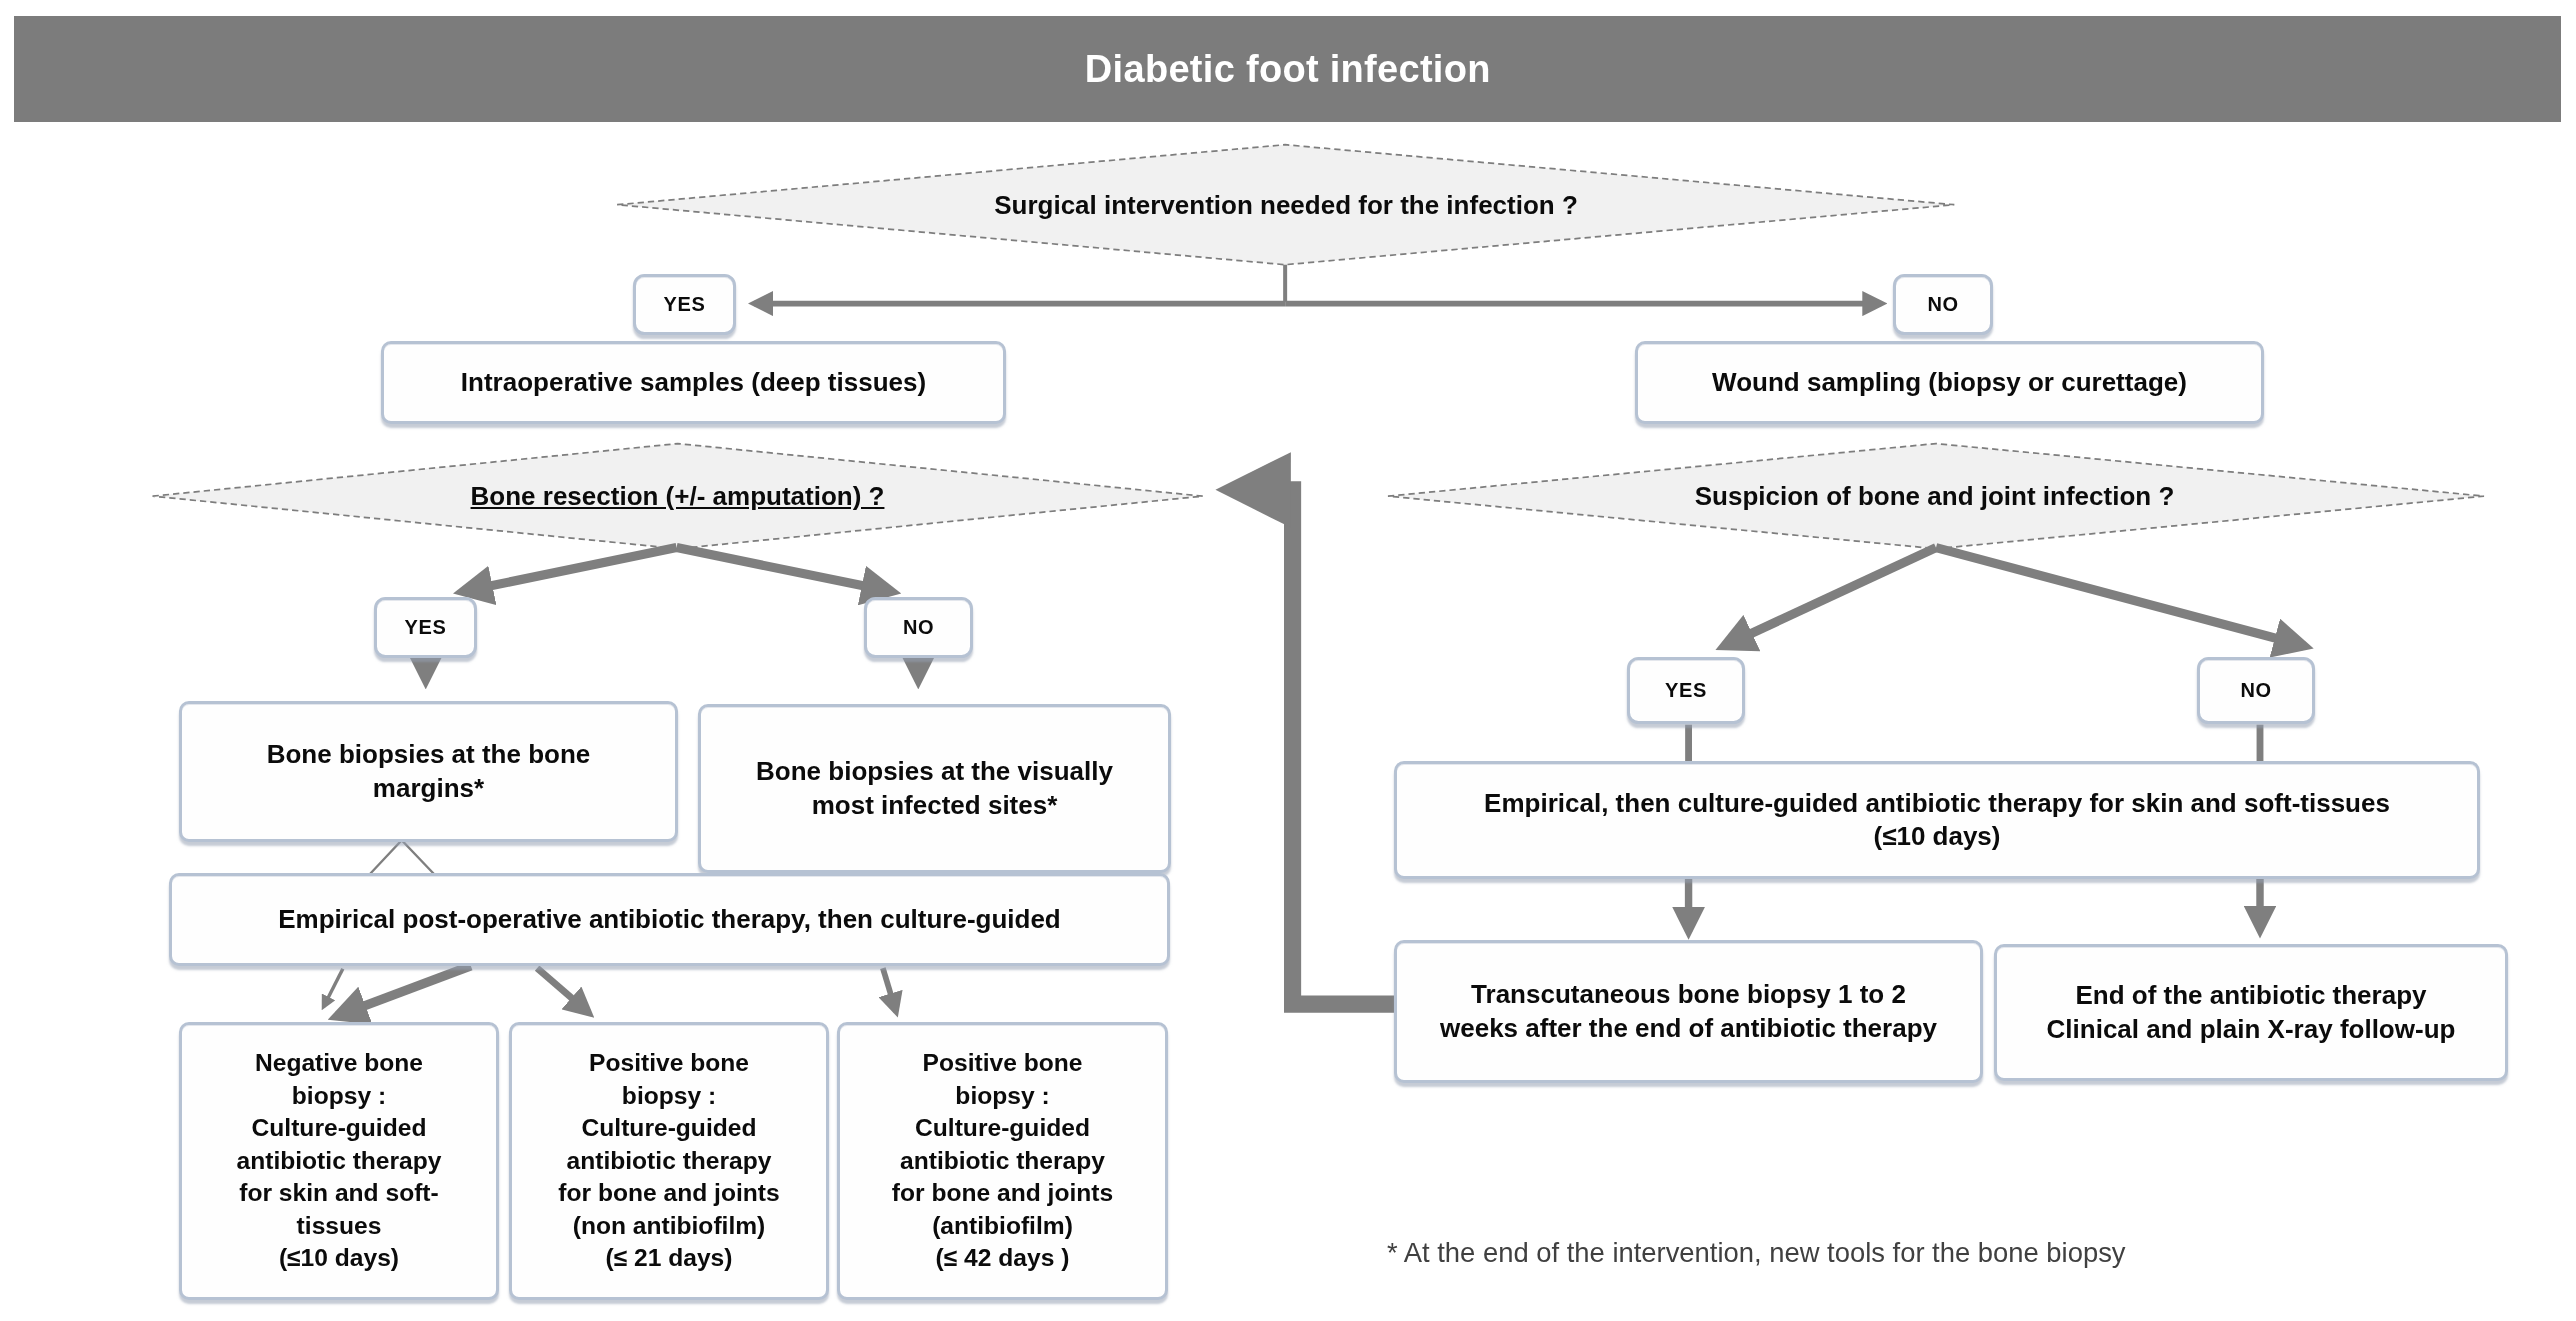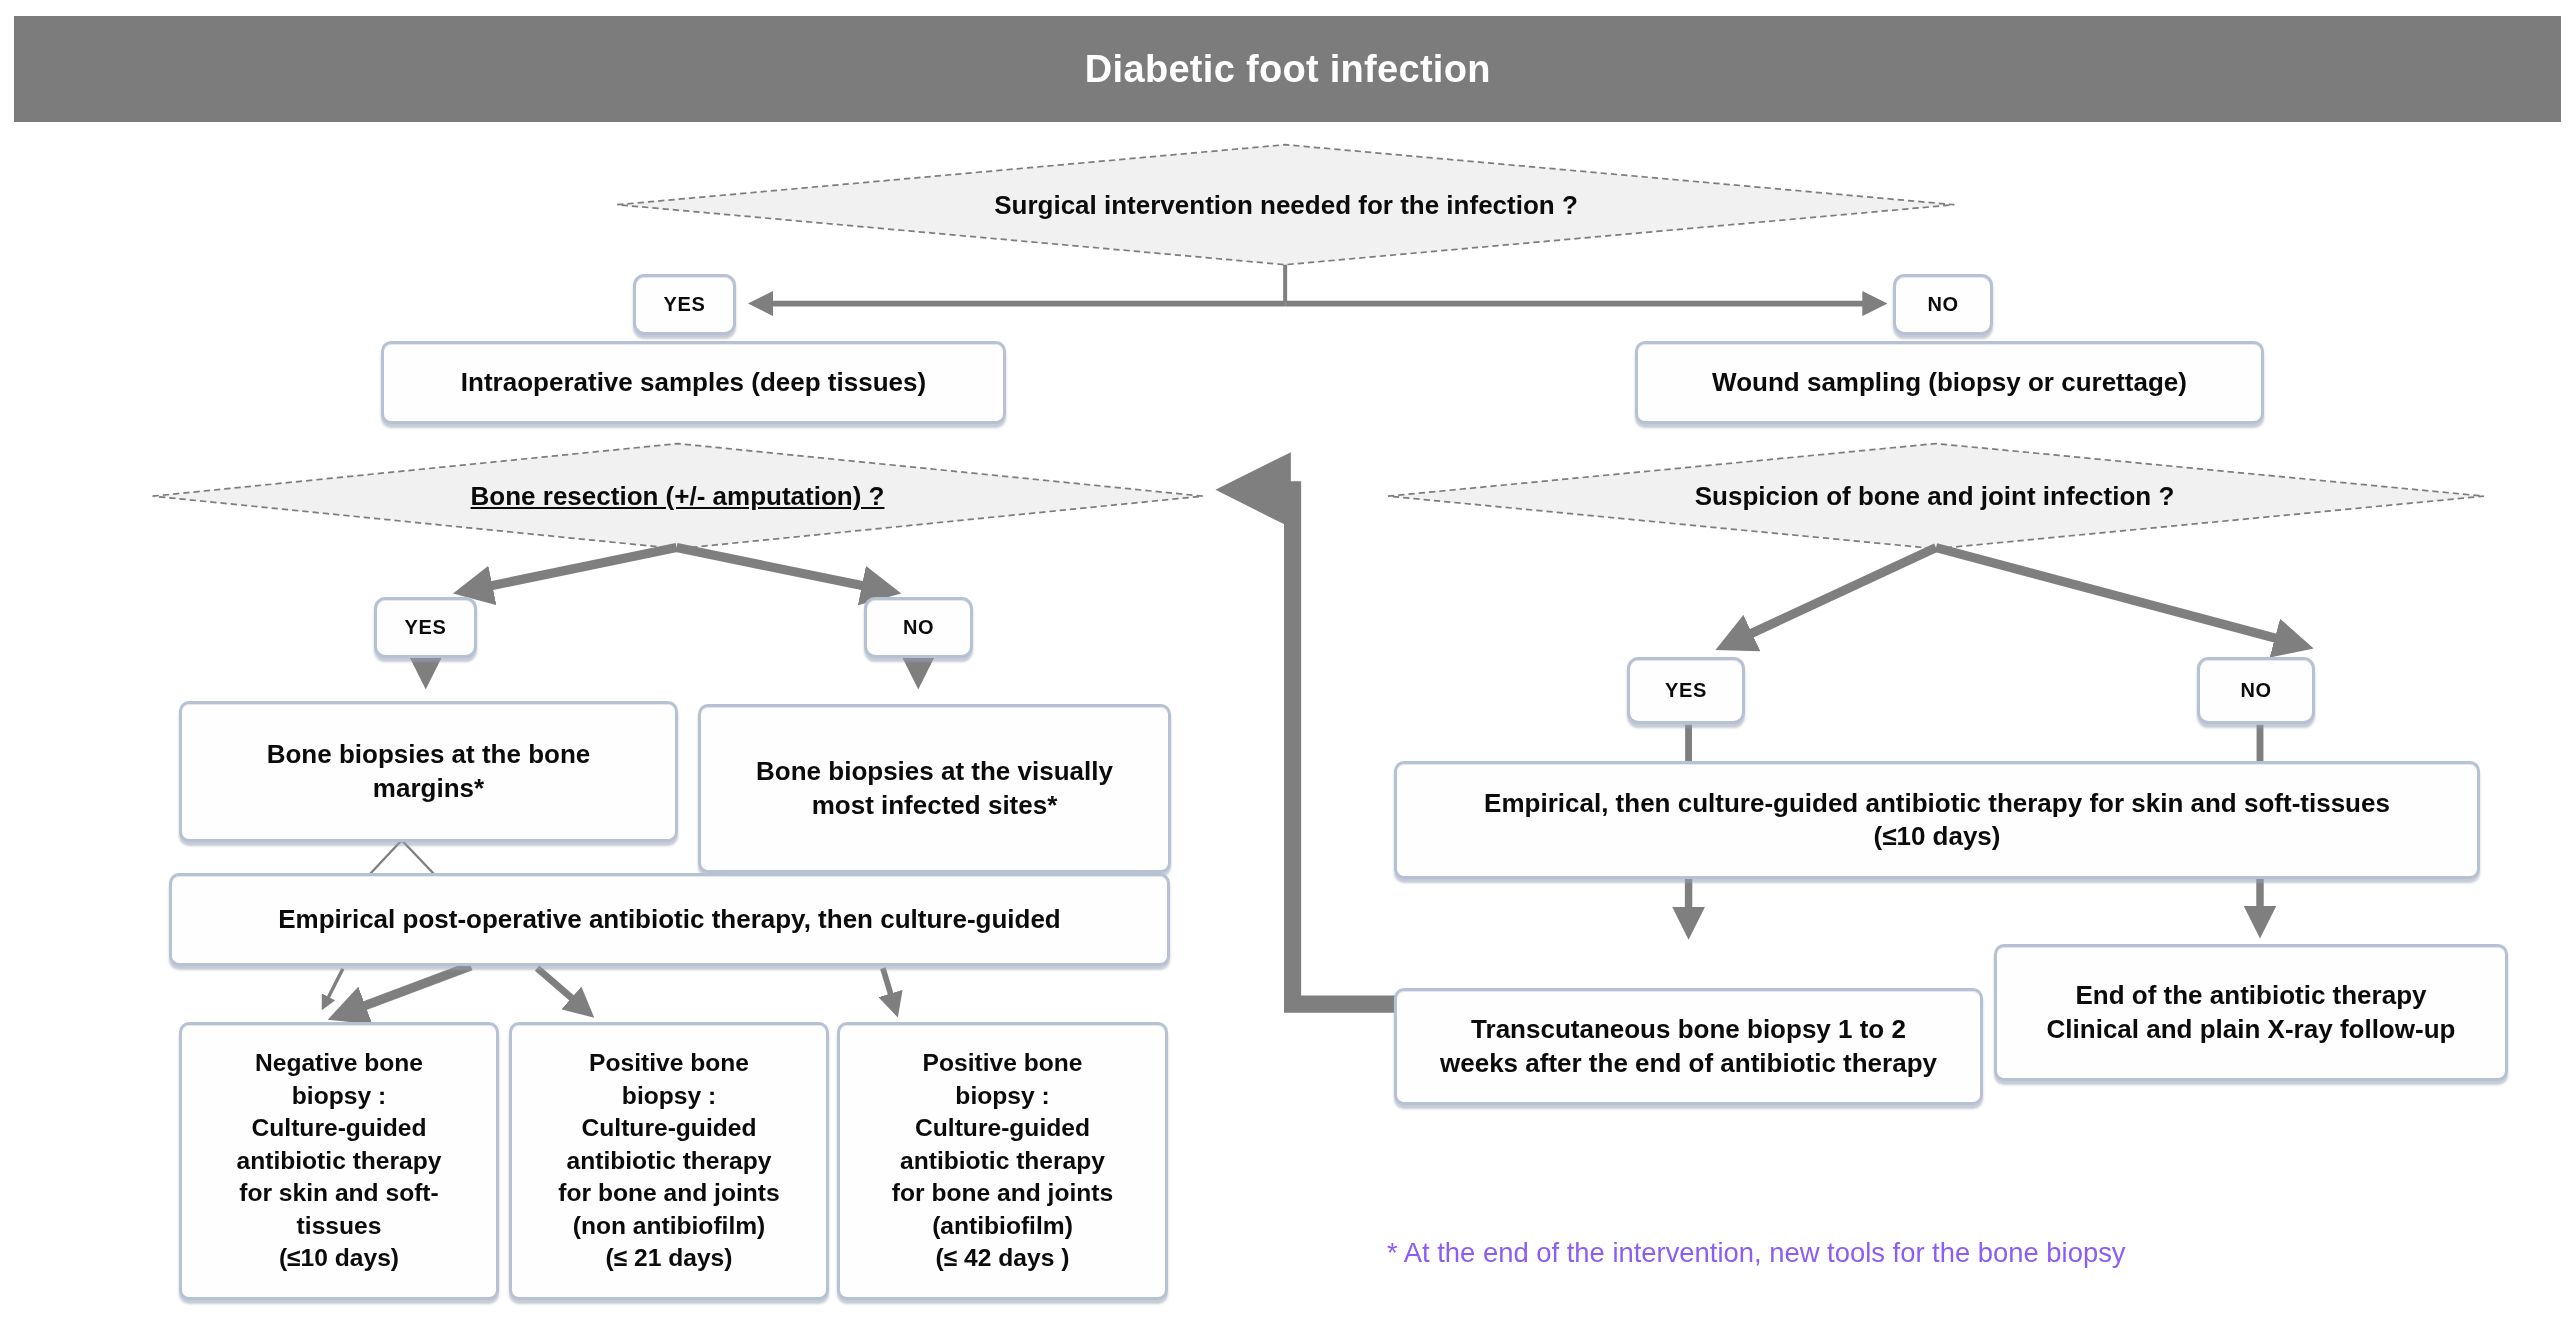--- a/index.html
+++ b/index.html
@@ -20,21 +20,21 @@
     box-sizing:border-box;
   }
   .tag{border-radius:11.4px;font-size:20px;letter-spacing:0.6px;}
   .dtext{
     position:absolute;display:flex;align-items:center;justify-content:center;
     text-align:center;font-weight:bold;font-size:26px;color:#0b0b0b;
   }
   .small{font-size:24.6px;line-height:1.32;}
   .pre{white-space:pre-line;}
   .footnote{
-    position:absolute;font-size:27.4px;font-weight:normal;color:#8b5cf6;
+    position:absolute;font-size:27.4px;font-weight:normal;color:#404040;
     font-family:"Liberation Sans","DejaVu Sans",sans-serif;
   }
 </style>
 </head>
 <body>
 
 <div id="canvas">
 
   <svg id="connector-layer" width="2576" height="1322" viewBox="0 0 4508 2313">
     <defs>
@@ -122,21 +122,21 @@
 for bone and joints
 (antibiofilm)
 (≤ 42 days )</div>
 
   <div class="node tag" style="left:1627px;top:657px;width:118px;height:67px;">YES</div>
   <div class="node tag" style="left:2197px;top:657px;width:118px;height:67px;">NO</div>
 
   <div class="node pre" style="left:1394px;top:761px;width:1086px;height:118px;">Empirical, then culture-guided antibiotic therapy for skin and soft-tissues
 (≤10 days)</div>
 
-  <div class="node pre" style="left:1394px;top:988px;width:589px;height:117px;">Transcutaneous bone biopsy 1 to 2
+  <div class="node pre" style="left:1394px;top:940px;width:589px;height:143px;">Transcutaneous bone biopsy 1 to 2
 weeks after the end of antibiotic therapy</div>
   <div class="node pre" style="left:1994px;top:944px;width:514px;height:137px;">End of the antibiotic therapy
 Clinical and plain X-ray follow-up</div>
 
   <div class="footnote" style="left:1387px;top:1237px;width:1000px;">* At the end of the intervention, new tools for the bone biopsy</div>
 
 </div>
 
 
 </body></html>

